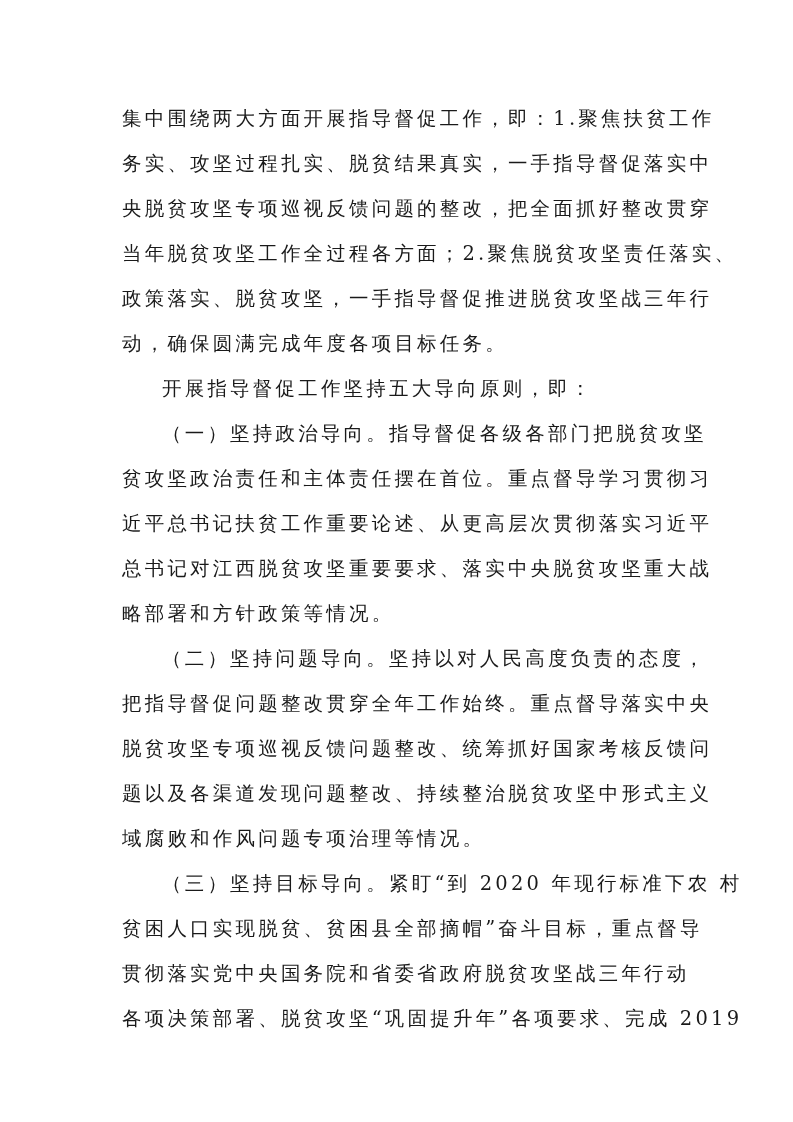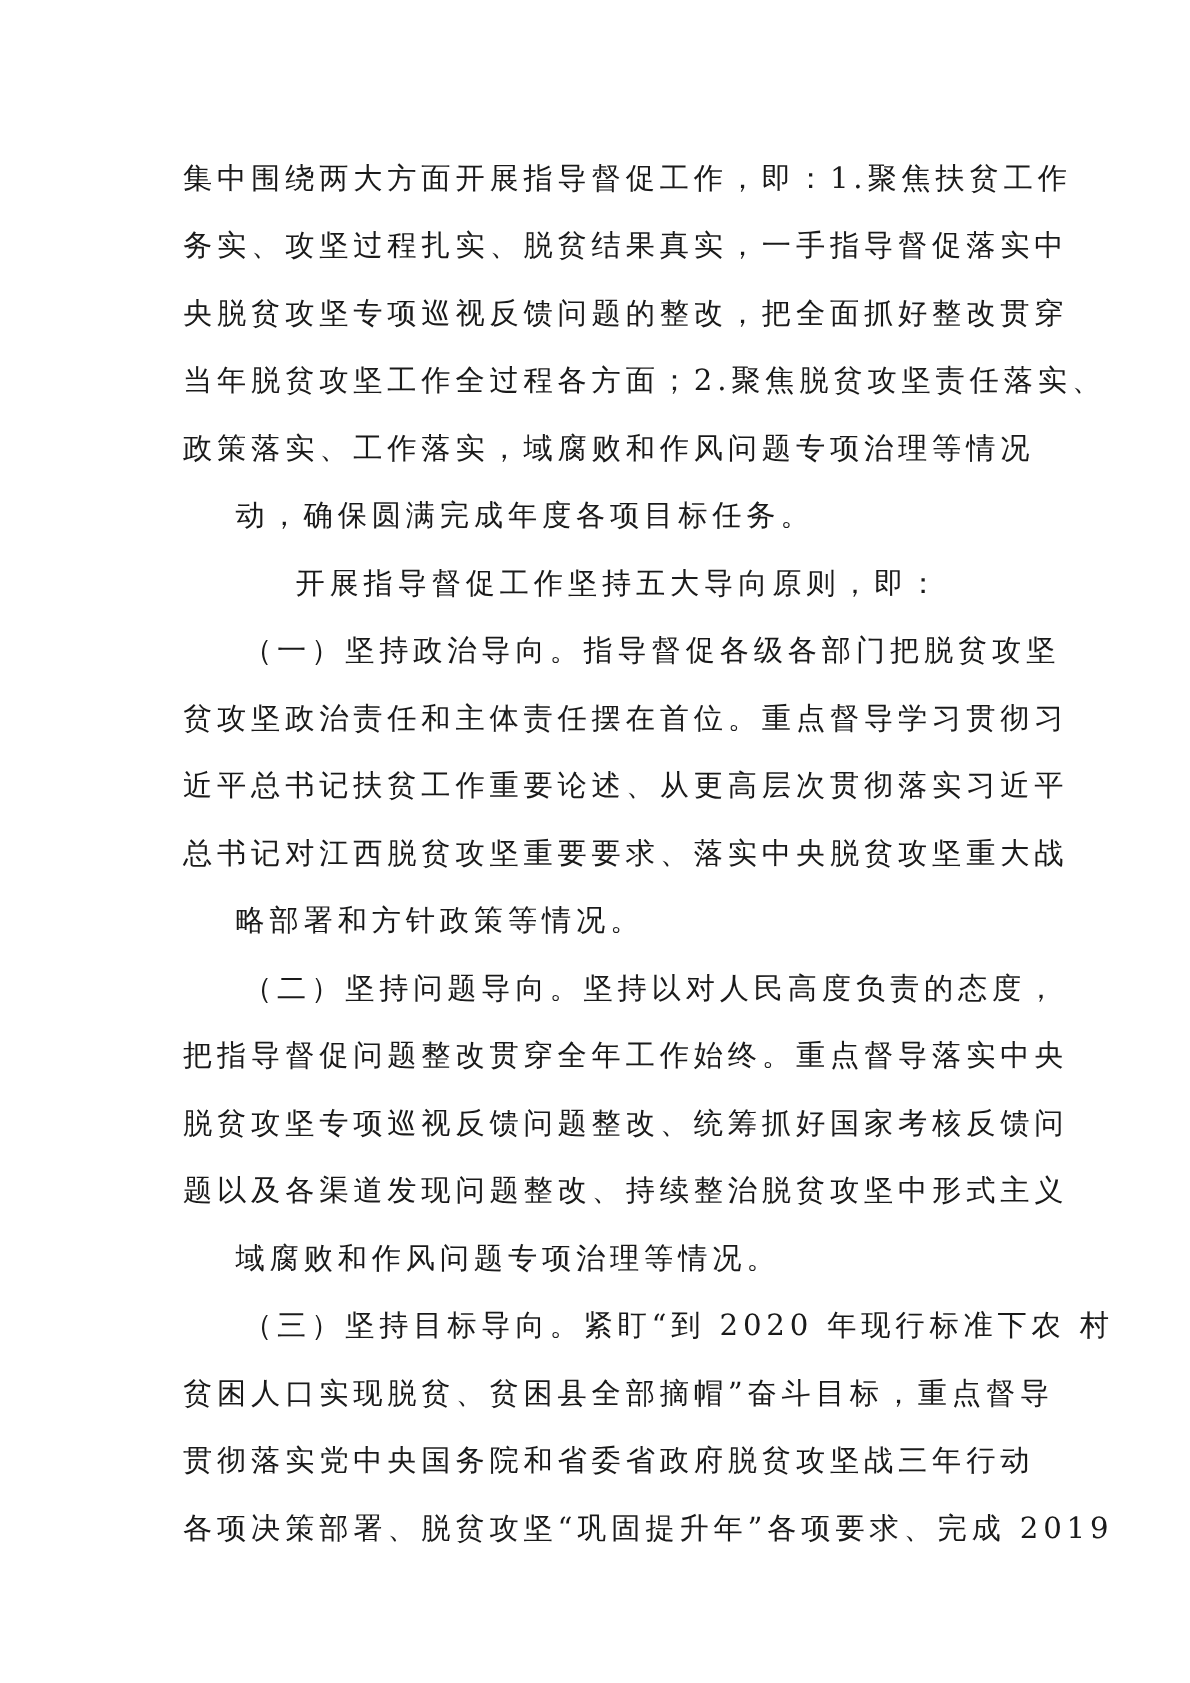--- a/index.html
+++ b/index.html
@@ -14,35 +14,35 @@
       color: #1a1a1a;
     }
     .line {
       height: 45px;
       line-height: 30px;
       white-space: nowrap;
       letter-spacing: 3.2px;
       text-align: justify;
       text-align-last: justify;
     }
-    .line.last { text-align-last: left; margin-left: 35px; }
+    .line.last { text-align-last: left; }
     .indent { padding-left: 40px; }
     .bold { font-weight: normal; }
   </style>
 </head>
 <body>
 
 <div class="page">
 
   <div>
     <div class="line">集中围绕两大方面开展指导督促工作，即：1.聚焦扶贫工作</div>
     <div class="line">务实、攻坚过程扎实、脱贫结果真实，一手指导督促落实中</div>
     <div class="line">央脱贫攻坚专项巡视反馈问题的整改，把全面抓好整改贯穿</div>
     <div class="line">当年脱贫攻坚工作全过程各方面；2.聚焦脱贫攻坚责任落实、</div>
-    <div class="line">政策落实、工作落实，域腐败和作风问题专项治理等情况</div>
+    <div class="line">政策落实、脱贫攻坚，一手指导督促推进脱贫攻坚战三年行</div>
     <div class="line last">动，确保圆满完成年度各项目标任务。</div>
   </div>
 
   <div>
     <div class="line last indent">开展指导督促工作坚持五大导向原则，即：</div>
   </div>
 
   <div>
     <div class="line indent">
       <span class="bold">（一）坚持政治导向。</span><span>指导督促各级各部门把脱贫攻坚</span>

